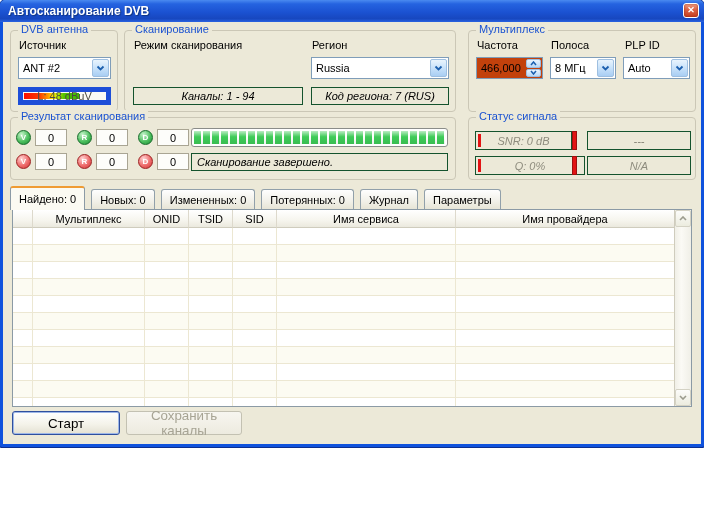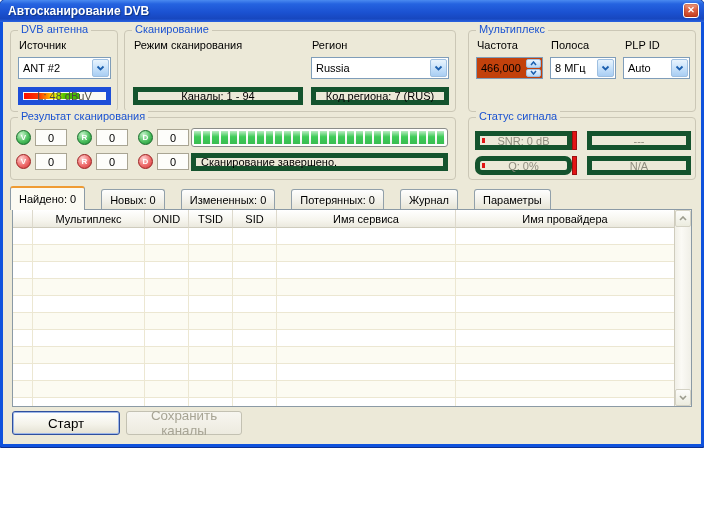--- a/index.html
+++ b/index.html
@@ -35,22 +35,22 @@
   .combo .val { flex:1; padding-left:4px; white-space:nowrap; overflow:hidden; }
   .dd-btn { width:17px; height:18px; margin:1px; border-radius:2px;
     background:linear-gradient(180deg,#e9f4fd 0%,#c8e2fa 50%,#a9cef3 100%);
     border:1px solid #9ebfe0; display:flex; align-items:center; justify-content:center; }
   .spin { position:absolute; height:22px; background:#c2410c; border:1px solid #7f9db9; display:flex; }
   .spin .val { flex:1; padding-left:4px; display:flex; align-items:center; }
   .spin .btns { width:15px; margin:1px; display:flex; flex-direction:column; gap:1px; }
   .spin .sb { flex:1; border-radius:2px; background:linear-gradient(180deg,#e9f4fd,#b9d8f7);
     border:1px solid #9ebfe0; display:flex; align-items:center; justify-content:center; }
 
-  .field { position:absolute; background:#ece9d8; border:5px solid #14532d;
-    display:flex; align-items:center; justify-content:center; white-space:nowrap; }
+  .field { position:absolute; background:#ece9d8; border:1px solid #14532d;
+    display:flex; align-items:center; justify-content:center; white-space:nowrap;font-style:italic; }
   .field.left { justify-content:flex-start; padding-left:5px; }
   .field.gray { color:#8e8c7e; }
 
   .meter { position:absolute; background:#fbfaf4; border:5px solid #1d4ed8; overflow:hidden; }
   .meter .fill { position:absolute; left:1px; top:1px; bottom:1px; width:66%;
     background:linear-gradient(to right,#fb0d00 0%,#fb3c00 28%,#ff8f00 42%,#ffe000 52%,#cdee00 60%,#56c400 72%,#3fbc00 100%); }
   .meter .txt { position:absolute; inset:0; display:flex; align-items:center; justify-content:center;
     color:#4a4a42; }
 
   .xp-btn { position:absolute; border-radius:3px; border:1px solid #3a57a5;
@@ -72,21 +72,21 @@
     display:flex; align-items:center; justify-content:center; }
   .pbar { position:absolute; border:1px solid #8b8d89; border-radius:3px; background:#fff; padding:2px; }
   .pbar .pfill { height:100%;
     background:linear-gradient(180deg,rgba(255,255,255,.65) 0%,rgba(255,255,255,0) 45%,rgba(0,0,0,.07) 100%),
       repeating-linear-gradient(to right,#3ecb58 0 7px,#ffffff 7px 9px); }
 
   .redbar { position:absolute; width:5px; background:#e21414; border:1px solid #9d0f0f; }
   .redstripe { position:absolute; left:2px; top:2px; bottom:2px; width:3px; background:#e21414; }
 
   
-  .tabs { position:absolute; left:7px; top:163px; height:24px; display:flex; align-items:flex-end; gap:16px; }
+  .tabs { position:absolute; left:7px; top:163px; height:24px; display:flex; align-items:flex-end; gap:6px; }
   .tab { height:20px; padding:0 8px; display:flex; align-items:center; white-space:nowrap;
     border:1px solid #91a0aa; border-bottom:none; border-radius:3px 3px 0 0;
     background:linear-gradient(180deg,#fefefe 0%,#f1f0e8 60%,#e7e5d6 100%); cursor:pointer; }
   .tab.active { height:24px; background:#fbfaf2; border-color:#8b9aa5; position:relative; z-index:3;
     border-top:2px solid #ef9b33; margin-bottom:-1px; padding-bottom:1px; }
 
   
   .table { position:absolute; left:9px; top:187px; width:680px; height:198px;
     border:1px solid #8b9aa5; background:#fff; z-index:2; display:flex; }
   .tmain { flex:1; overflow:hidden; }
@@ -217,21 +217,21 @@
       <div class="group" style="left:465px;top:95px;width:228px;height:63px;">
         <span class="legend">Статус сигнала</span>
 
         <div class="field gray" style="left:6px;top:13px;width:97px;height:19px;">
           <span class="redstripe"></span>
           <span>SNR: 0 dB</span>
         </div>
         <div class="redbar" style="left:103px;top:13px;height:19px;"></div>
         <div class="field gray" style="left:118px;top:13px;width:104px;height:19px;">---</div>
 
-        <div class="field gray" style="left:6px;top:38px;width:97px;height:19px;border-radius:7px;">
+        <div class="field gray" style="left:6px;top:38px;width:110px;height:19px;">
           <span class="redstripe"></span>
           <span>Q: 0%</span>
         </div>
         <div class="redbar" style="left:103px;top:38px;height:19px;"></div>
         <div class="field gray" style="left:118px;top:38px;width:104px;height:19px;">N/A</div>
       </div>
 
       <div class="tabs">
         <div class="tab active">Найдено: 0</div>
         <div class="tab">Новых: 0</div>

